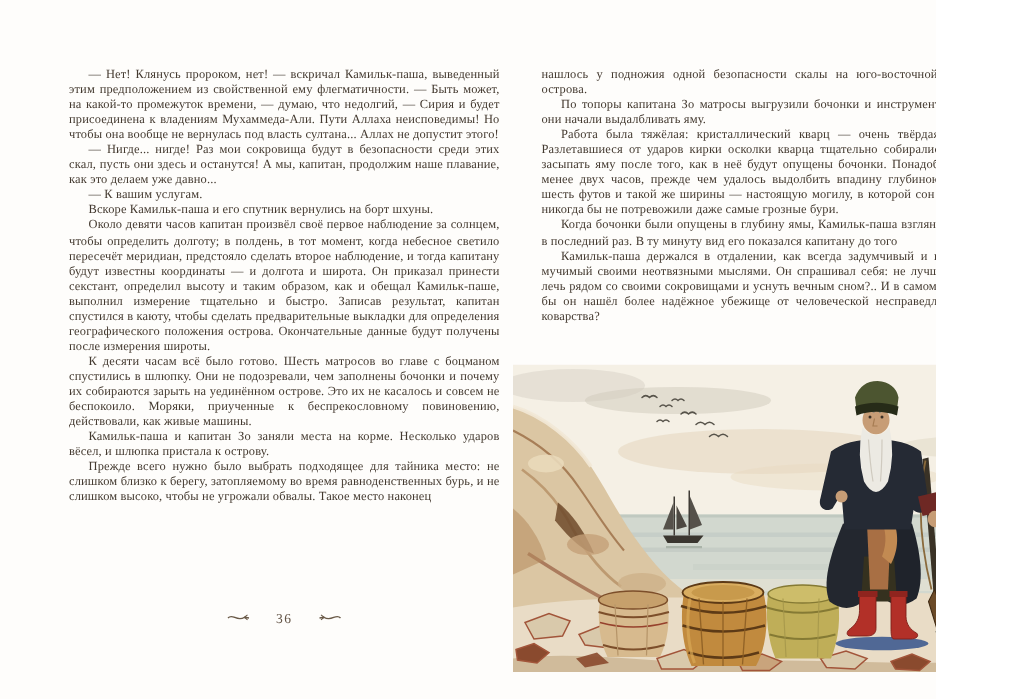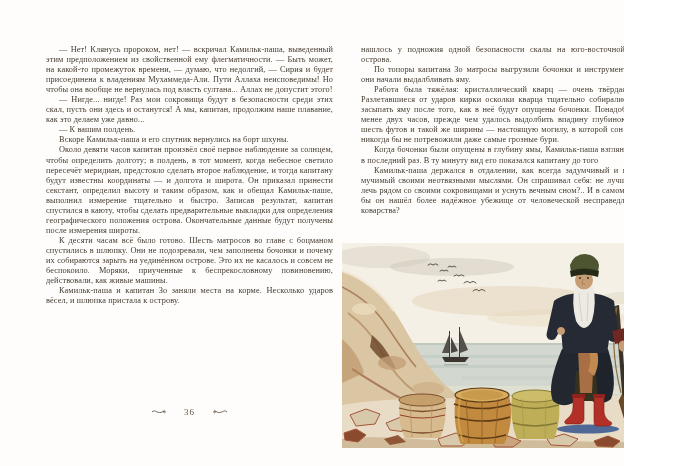--- a/index.html
+++ b/index.html
@@ -32,25 +32,26 @@
 </style>
 </head>
 <body>
 
 <div class="spread">
 
   <section class="page page-left">
     <div class="textcol left">
         <p>— Нет! Клянусь пророком, нет! — вскричал Камильк-паша, выведенный этим предположением из свойственной ему флегматичности. — Быть может, на какой-то промежуток времени, — думаю, что недолгий, — Сирия и будет присоединена к владениям Мухаммеда-Али. Пути Аллаха неисповедимы! Но чтобы она вообще не вернулась под власть султана... Аллах не допустит этого!</p>
         <p>— Нигде... нигде! Раз мои сокровища будут в безопасности среди этих скал, пусть они здесь и останутся! А мы, капитан, продолжим наше плавание, как это делаем уже давно...</p>
-        <p>— К вашим полдень.</p>
+        <p>— К вашим услугам.</p>
         <p>Вскоре Камильк-паша и его спутник вернулись на борт шхуны.</p>
         <p>Около девяти часов капитан произвёл своё первое наблюдение за солнцем, чтобы определить долготу; в полдень, в тот момент, когда небесное светило пересечёт меридиан, предстояло сделать второе наблюдение, и тогда капитану будут известны координаты — и долгота и широта. Он приказал принести секстант, определил высоту и таким образом, как и обещал Камильк-паше, выполнил измерение тщательно и быстро. Записав результат, капитан спустился в каюту, чтобы сделать предварительные выкладки для определения географического положения острова. Окончательные данные будут получены после измерения широты.</p>
         <p>К десяти часам всё было готово. Шесть матросов во главе с боцманом спустились в шлюпку. Они не подозревали, чем заполнены бочонки и почему их собираются зарыть на уединённом острове. Это их не касалось и совсем не беспокоило. Моряки, приученные к беспрекословному повиновению, действовали, как живые машины.</p>
         <p>Камильк-паша и капитан Зо заняли места на корме. Несколько ударов вёсел, и шлюпка пристала к острову.</p>
+        <p>Прежде всего нужно было выбрать подходящее для тайника место: не слишком близко к берегу, затопляемому во время равноденственных бурь, и не слишком высоко, чтобы не угрожали обвалы. Такое место наконец</p>
       </div>
     <div class="folio">
       <svg class="swash" width="16" height="8" viewBox="0 0 16 8">
         <path d="M1,4 C4,0.5 7,7 12,3.5 L15,4" fill="none" stroke="#6a5a48" stroke-width="0.9"></path>
         <path d="M12,3.5 l2,-1.6 M12,3.5 l2,1.8" fill="none" stroke="#6a5a48" stroke-width="0.7"></path>
       </svg>
       <span class="num">36</span>
       <svg class="swash flip" width="16" height="8" viewBox="0 0 16 8">
         <path d="M1,4 C4,0.5 7,7 12,3.5 L15,4" fill="none" stroke="#6a5a48" stroke-width="0.9"></path>
         <path d="M12,3.5 l2,-1.6 M12,3.5 l2,1.8" fill="none" stroke="#6a5a48" stroke-width="0.7"></path>

